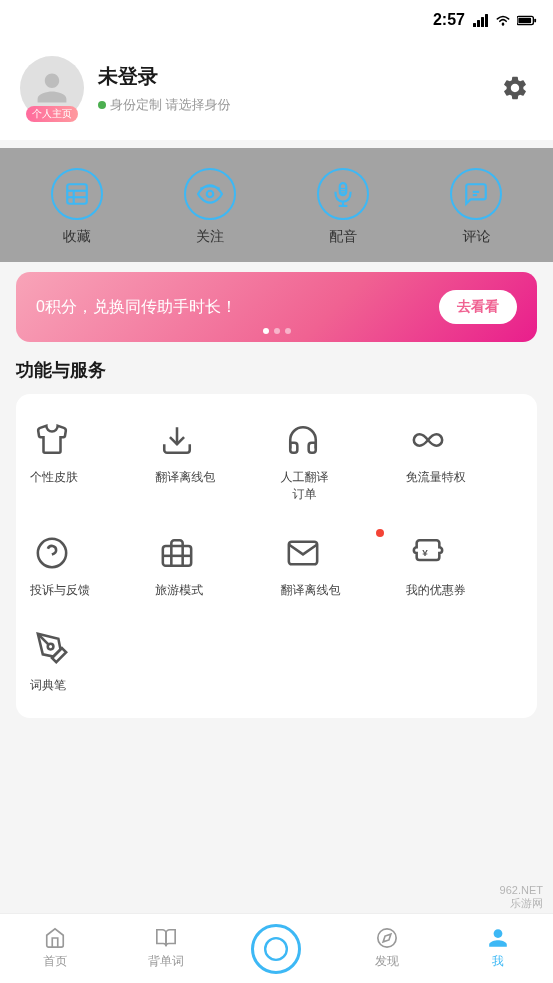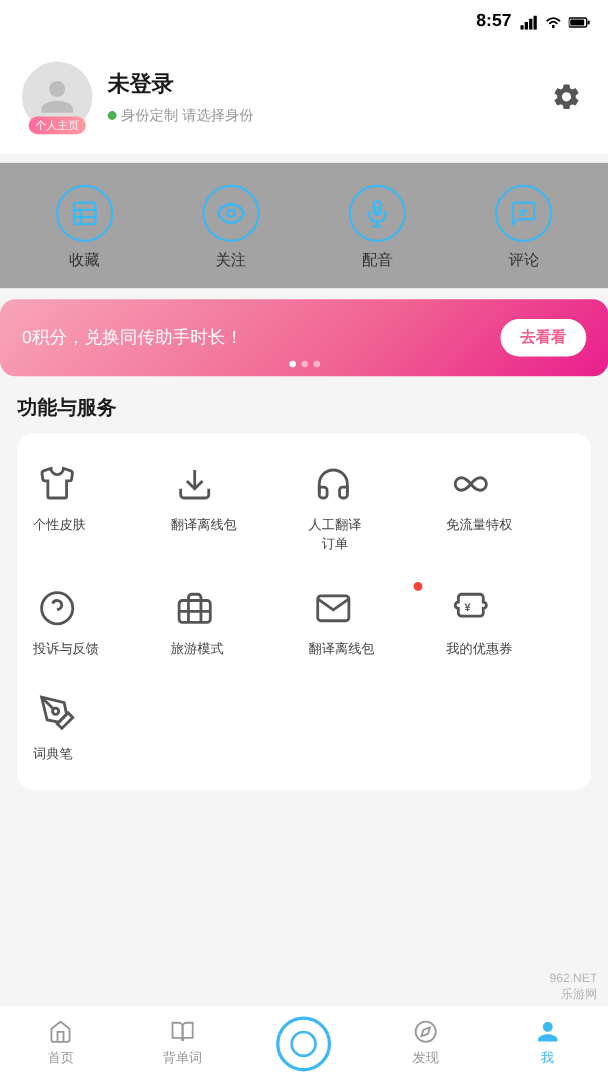--- a/index.html
+++ b/index.html
@@ -138,21 +138,21 @@
       justify-content: center;
       color: #3db8f5;
     }
     .action-label {
       font-size: 14px;
       color: #333;
     }
 
     
     .banner-wrap {
-      margin: 10px 0;
+      margin: 10px 16px;
     }
     .banner {
       background: linear-gradient(135deg, #f8a4b8 0%, #f06292 60%, #e91e8c 100%);
       border-radius: 14px;
       padding: 18px 20px;
       display: flex;
       align-items: center;
       justify-content: space-between;
       position: relative;
       overflow: hidden;
@@ -303,21 +303,21 @@
     }
     .watermark-text {
       font-size: 11px;
       color: #999;
     }
   </style>
 </head>
 <body>
 
 <div class="status-bar">
-  <span class="status-bar-time">8:57</span>
+  <span class="status-bar-time">2:57</span>
   <div class="status-icons">
 
     <svg width="16" height="13" viewBox="0 0 16 13">
       <rect x="0" y="9" width="3" height="4" fill="#000" rx="0.5"></rect>
       <rect x="4" y="6" width="3" height="7" fill="#000" rx="0.5"></rect>
       <rect x="8" y="3" width="3" height="10" fill="#000" rx="0.5"></rect>
       <rect x="12" y="0" width="3" height="13" fill="#000" rx="0.5"></rect>
     </svg>
 
     <svg width="16" height="13" viewBox="0 0 20 16">

